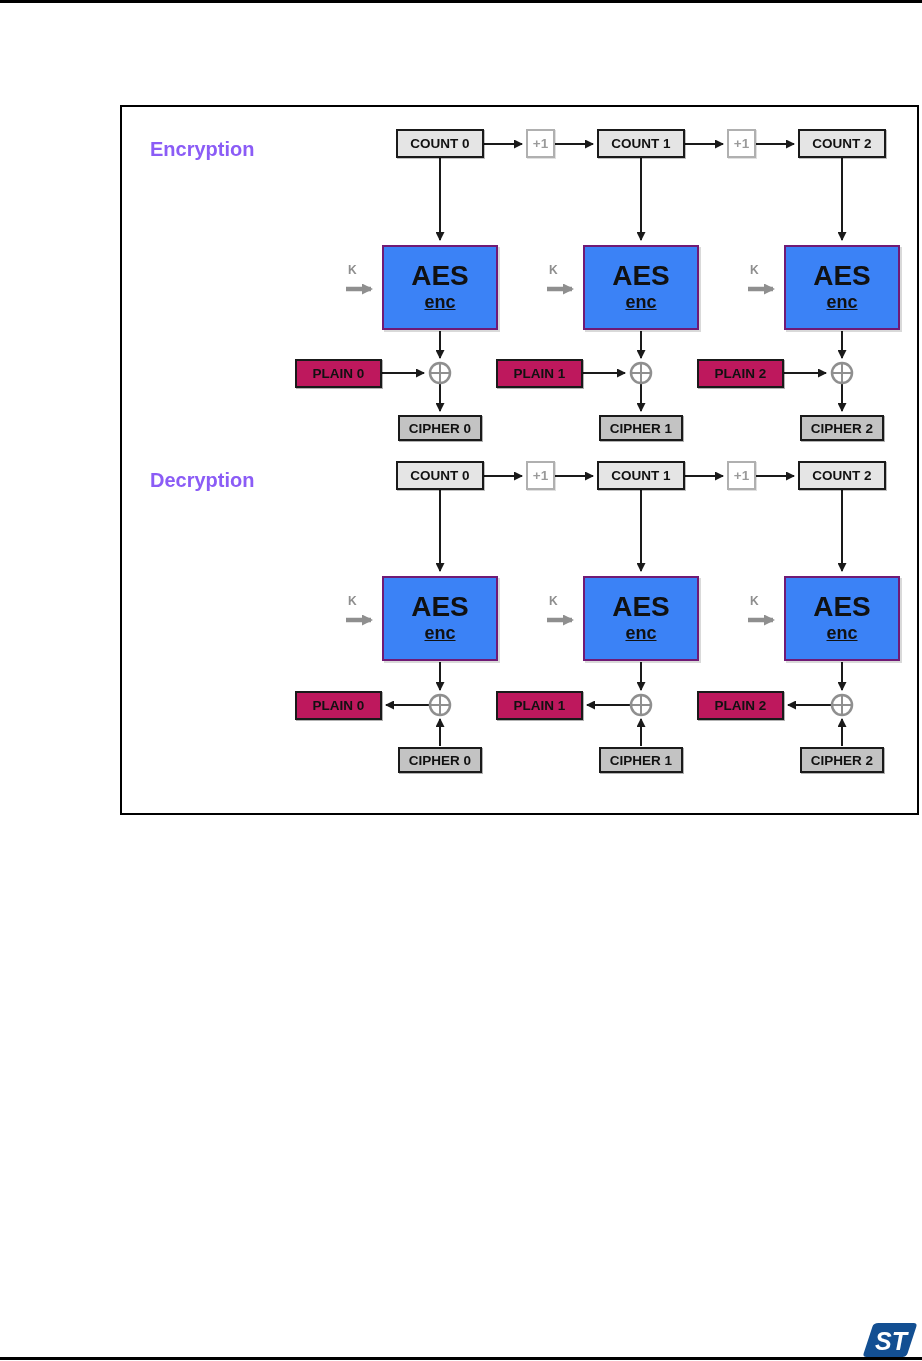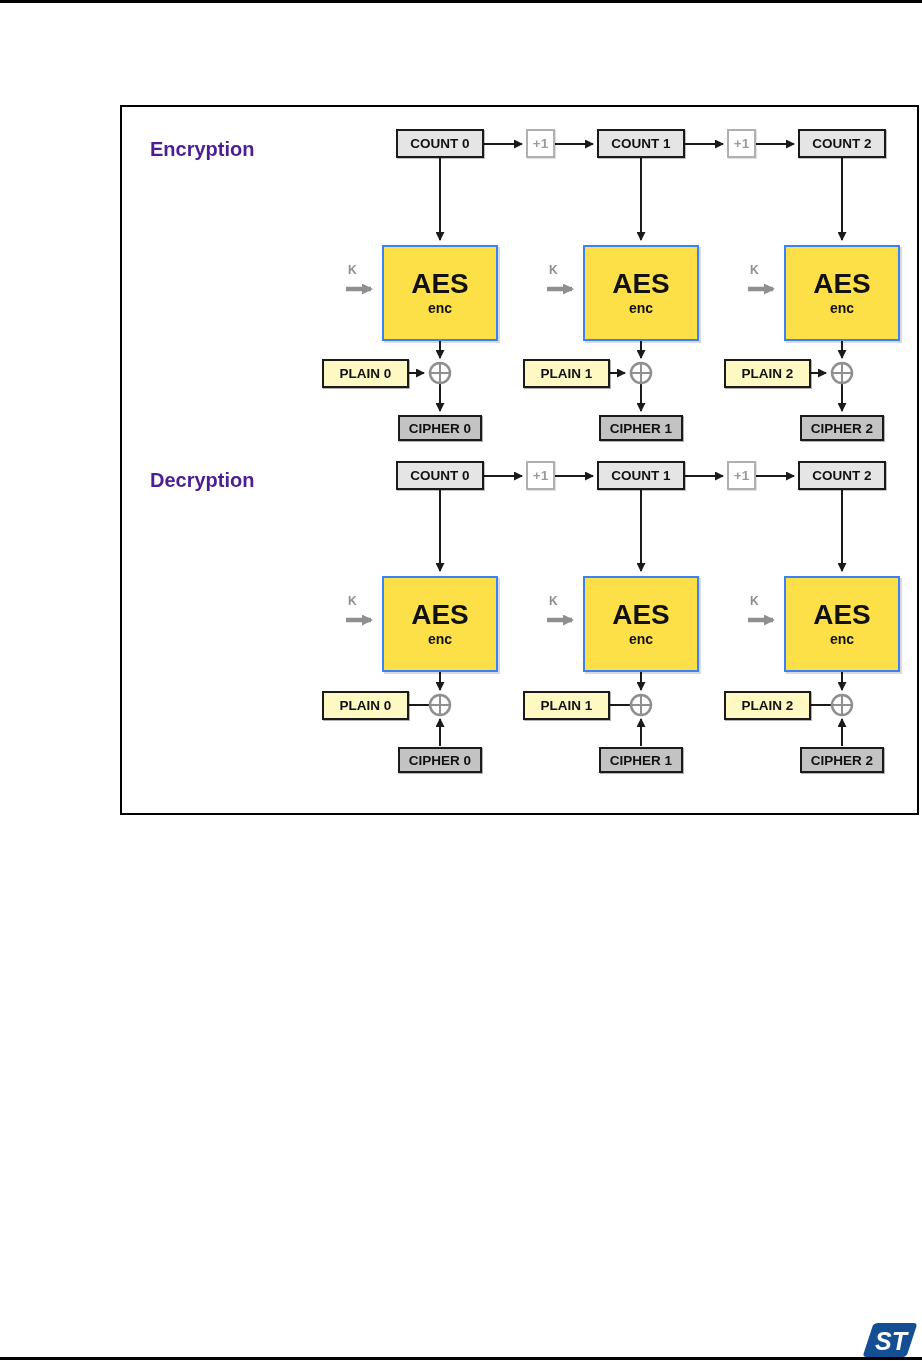--- a/index.html
+++ b/index.html
@@ -4,36 +4,36 @@
 <style>
   html,body { margin:0; padding:0; background:#fff; }
   .page { position:relative; width:922px; height:1361px; background:#ffffff;
           font-family:"Liberation Sans", sans-serif; overflow:hidden; }
   .rule { position:absolute; left:0; width:922px; height:3px; background:#000; }
   .rule-top { top:0; }
   .rule-bottom { top:1357px; }
   .frame { position:absolute; left:120px; top:105px; width:799px; height:710px;
            border:2px solid #000; box-sizing:border-box; background:#fff; }
   .lay { position:absolute; left:0; top:0; }
-  .seclabel { position:absolute; font-size:20px; font-weight:bold; color:#4c1d95; white-space:nowrap; }
+  .seclabel { position:absolute; font-size:20px; font-weight:bold; color:#8b5cf6; white-space:nowrap; }
   .box { position:absolute; box-sizing:border-box; display:flex; align-items:center;
          justify-content:center; font-weight:bold; font-size:13.5px; color:#111; white-space:nowrap; }
   .count  { width:88px; height:29px; background:#e5e5e5; border:2px solid #1a1a1a;
             box-shadow:1px 1px 0 rgba(0,0,0,.25); }
   .plus   { width:29px; height:29px; background:#fff; border:2px solid #b0b0b0;
             color:#9a9a9a; box-shadow:1px 1px 0 rgba(0,0,0,.12); }
-  .plain  { width:87px; height:29px; background:#fef9c3; border:2px solid #1a1a1a;
-            box-shadow:1px 1px 0 rgba(0,0,0,.3);margin-left:27px; }
+  .plain  { width:87px; height:29px; background:#be185d; border:2px solid #1a1a1a;
+            box-shadow:1px 1px 0 rgba(0,0,0,.3); }
   .cipher { width:84px; height:26px; background:#C3C3C3; border:2px solid #1a1a1a;
             box-shadow:1px 1px 0 rgba(0,0,0,.3); }
-  .aes { position:absolute; width:116px; height:96px; background:#fde047;
-         border:2px solid #3b82f6; box-sizing:border-box; display:flex; flex-direction:column;
+  .aes { position:absolute; width:116px; height:85px; background:#3b82f6;
+         border:2px solid #701a75; box-sizing:border-box; display:flex; flex-direction:column;
          align-items:center; justify-content:center; box-shadow:2px 2px 0 rgba(0,0,0,.15); }
   .aes-t { font-size:28px; font-weight:bold; line-height:1; color:#111; }
-  .aes-s { font-size:14px; font-weight:bold; line-height:1.1; color:#111; margin-top:3px; }
+  .aes-s { font-size:18px; font-weight:bold; line-height:1.1; color:#111; margin-top:3px;text-decoration:underline; }
   .klabel { position:absolute; font-size:12px; font-weight:bold; color:#8f8f8f; }
   .stlogo { position:absolute; left:862px; top:1322px; }
   svg line { stroke:#1a1a1a; stroke-width:2; }
   svg line.k { stroke:#8f8f8f; stroke-width:4.5; }
   svg .xorring { fill:#fff; stroke:#8f8f8f; stroke-width:2.5; }
   svg line.xorcross { stroke:#8f8f8f; stroke-width:2; }
 </style>
 </head>
 <body>
 

